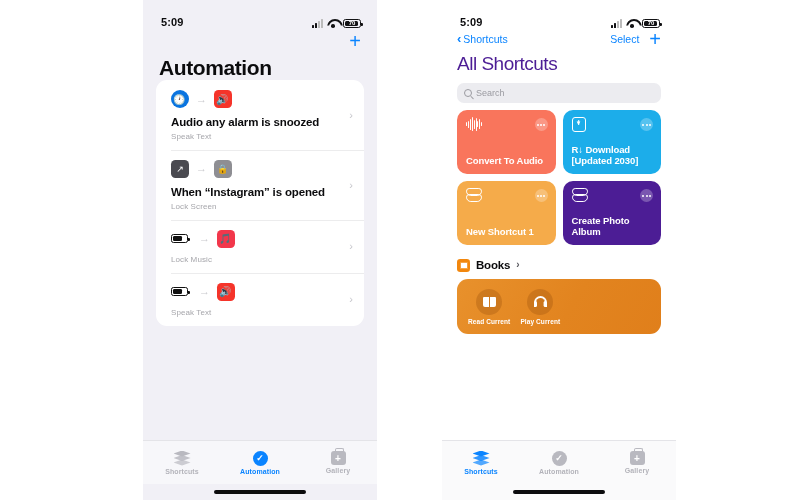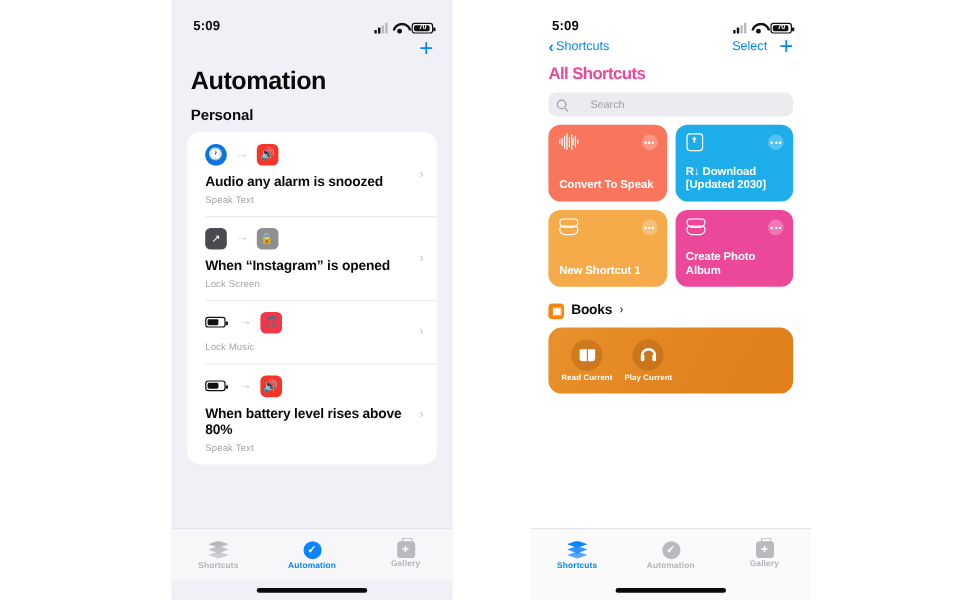--- a/index.html
+++ b/index.html
@@ -97,24 +97,24 @@
           color:#fff;font-size:10px;font-weight:700;position:relative;}
   .gal-ic::before{content:"";position:absolute;top:-3px;left:4px;width:7px;height:4px;border:1.6px solid;
                   border-color:inherit;border-bottom:none;border-radius:2px 2px 0 0;}
 
   
   .navrow { height:22px; display:flex; align-items:center; padding:0 15px; }
   .back { display:flex; align-items:center; gap:2px; color:#0a84ff; font-size:10.5px; }
   .back .c { font-size:13px; font-weight:700; line-height:1; margin-top:-1px;}
   .nav-right { margin-left:auto; display:flex; align-items:center; gap:10px;}
   .nav-right .sel { color:#0a84ff; font-size:10.5px; }
-  .big-title2 { font-size:14px; font-weight:700; color:#ec4899; padding: 3px 15px 0 15px; letter-spacing:-.5px;}
+  .big-title2 { font-size:19px; font-weight:400; color:#4c1d95; padding: 3px 15px 0 15px; letter-spacing:-.5px;}
 
   .search { margin:8px 15px 0 15px; height:20px; background:#ececf0; border-radius:7px;
-            display:flex; align-items:center; gap:20px; padding:0 7px; }
+            display:flex; align-items:center; gap:4px; padding:0 7px; }
   .search .q { width:8px;height:8px;border:1.3px solid #9b9ba1;border-radius:50%;position:relative;flex:0 0 auto;}
   .search .q::after{content:"";position:absolute;right:-3px;bottom:-2px;width:4px;height:1.3px;background:#9b9ba1;
                     transform:rotate(45deg);border-radius:1px;}
   .search .ph { font-size:9px; color:#9b9ba1; }
 
   .grid { display:grid; grid-template-columns:1fr 1fr; gap:7px; padding:7px 15px 0 15px; }
   .tile { border-radius:10px; height:64px; padding:7px 8px 7px 9px; position:relative;
           display:flex; flex-direction:column; }
   .tile .ttl { margin-top:auto; color:#fff; font-size:9.5px; font-weight:600; line-height:1.22; letter-spacing:-.1px;}
   .dots { position:absolute; top:8px; right:8px; width:13px;height:13px;border-radius:50%;
@@ -178,21 +178,20 @@
           <span class="num">70</span>
         </span>
       </span>
     </div>
 
     <div class="nav-plus-row">
       <span class="plus-btn">+</span>
     </div>
 
     <div class="big-title">Automation</div>
-    <div class="section-head">Personal</div>
 
     <div class="card">
 
       <div class="auto-row">
         <div class="icon-line">
           <span class="gi round" style="background:#0a74e0;">🕐</span>
           <span class="arrow-sm">→</span>
           <span class="gi" style="background:#f5342a;">🔊</span>
         </div>
         <div class="auto-title">Audio any alarm is snoozed</div>
@@ -224,21 +223,20 @@
       </div>
 
       <div class="auto-row">
         <div class="icon-line">
           <span class="battglyph">
               <span class="bf"></span>
             </span>
           <span class="arrow-sm" style="margin-left:4px;">→</span>
           <span class="gi" style="background:#f5342a;">🔊</span>
         </div>
-        <div class="auto-title">When battery level rises above 80%</div>
         <div class="auto-sub">Speak Text</div>
         <span class="chev">›</span>
       </div>
 
     </div>
 
     <div class="tabbar">
       <div class="tab">
         <span class="stack-ic">
           <span class="s1 dia" style="background:#b9b9c0"></span>
@@ -312,21 +310,21 @@
             <i style="height:13px"></i>
             <i style="height:6px"></i>
             <i style="height:10px"></i>
             <i style="height:4px"></i>
         </span>
         <span class="dots">
             <i></i>
             <i></i>
             <i></i>
           </span>
-        <span class="ttl">Convert To Speak</span>
+        <span class="ttl">Convert To Audio</span>
       </div>
 
       <div class="tile" style="background:#1cadea;">
         <span class="dl"></span>
         <span class="dots">
             <i></i>
             <i></i>
             <i></i>
           </span>
         <span class="ttl">R↓ Download [Updated 2030]</span>
@@ -338,21 +336,21 @@
             <span class="b"></span>
           </span>
         <span class="dots">
             <i></i>
             <i></i>
             <i></i>
           </span>
         <span class="ttl">New Shortcut 1</span>
       </div>
 
-      <div class="tile" style="background:#ec4899;">
+      <div class="tile" style="background:#4c1d95;">
         <span class="shape2">
             <span class="a"></span>
             <span class="b"></span>
           </span>
         <span class="dots">
             <i></i>
             <i></i>
             <i></i>
           </span>
         <span class="ttl">Create Photo Album</span>

